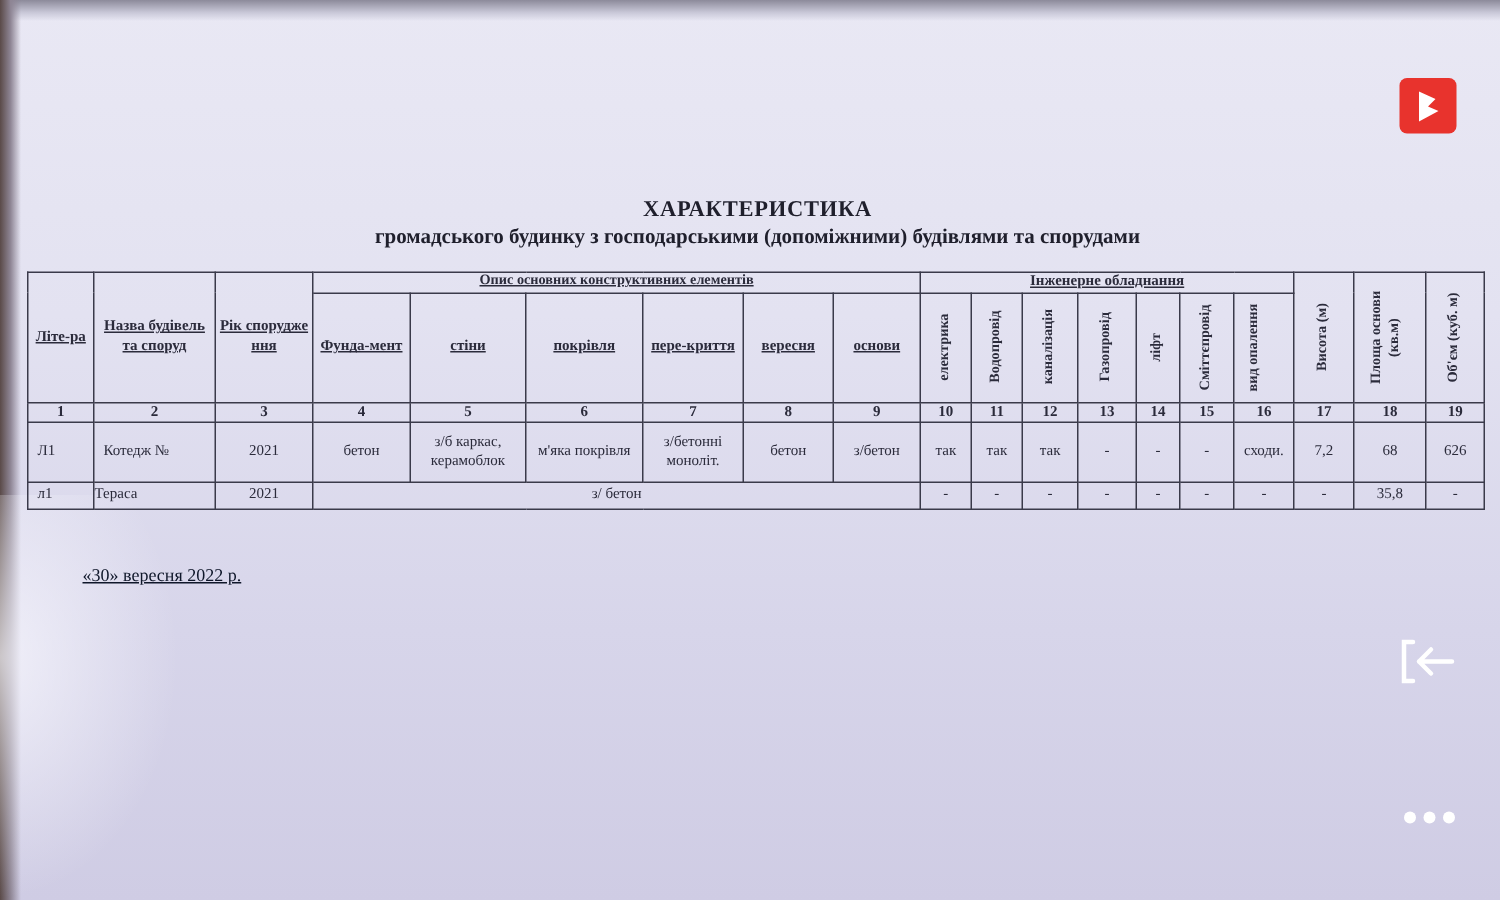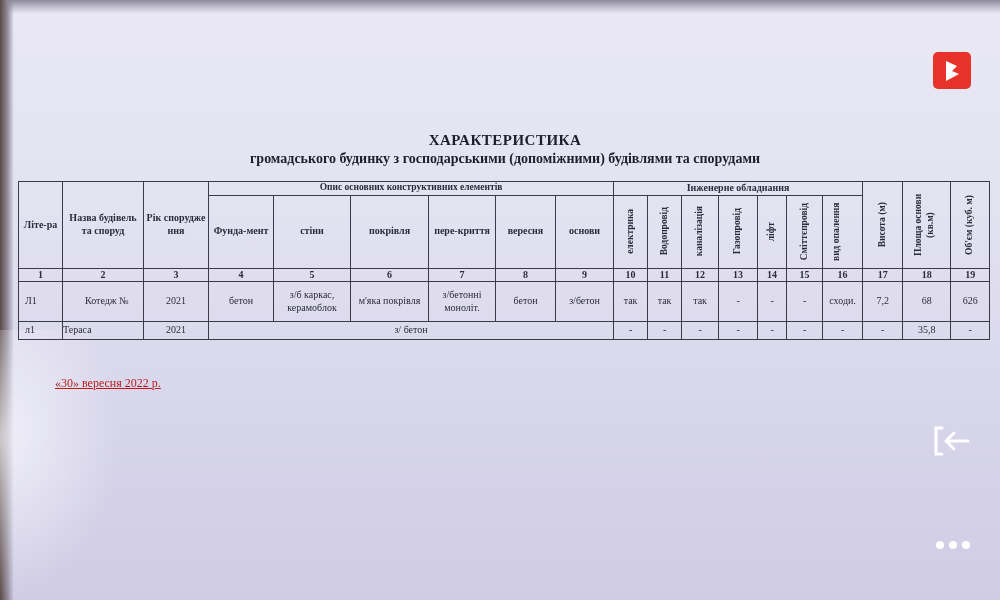--- a/index.html
+++ b/index.html
@@ -32,28 +32,28 @@
     table.char {
       position:absolute; left:18px; top:181px;
       border-collapse:collapse; table-layout:fixed;
       width:971px;
       font-size:10px;
     }
     table.char td {
       border:1.3px solid #3a3a4a; text-align:center; vertical-align:middle;
       padding:0 2px; line-height:1.25; color:#2b2b3b;
     }
-    .hdr { font-weight:bold; }
+    .hdr { font-weight:bold;text-decoration:underline; }
     .vert {
       writing-mode: vertical-rl; transform: rotate(180deg);
       white-space:nowrap; margin:0 auto; font-weight:bold; font-size:9.5px;
     }
     .num td { font-weight:bold; font-size:10px; height:11px; }
     .date {
-      position:absolute; left:55px; top:376px; font-size:12px; text-decoration:underline; color:#b91c1c;
+      position:absolute; left:55px; top:376px; font-size:12px; text-decoration:underline; color:#0f172a;
     }
     .app-logo {
       position:absolute; left:933px; top:52px; width:38px; height:37px;
       background:#e8332d; border-radius:5px;
     }
     .app-logo svg { position:absolute; left:0; top:0; }
     .exit-btn { position:absolute; left:932px; top:424px; width:40px; height:34px; }
     .more-btn { position:absolute; left:932px; top:538px; width:40px; height:14px; }
     .dot { position:absolute; top:3px; width:8px; height:8px; border-radius:50%; background:#fff; }
   </style>
@@ -151,21 +151,21 @@
     <td>13</td>
     <td>14</td>
     <td>15</td>
     <td>16</td>
     <td>17</td>
     <td>18</td>
     <td>19</td>
   </tr>
   <tr style="height:40px">
     <td style="text-align:left;padding-left:6px">Л1</td>
-    <td style="text-align:left;padding-left:22px">Котедж №</td>
+    <td style="text-align:left;padding-left:6px">Котедж №</td>
     <td>2021</td>
     <td>бетон</td>
     <td>з/б каркас, керамоблок</td>
     <td>м'яка покрівля</td>
     <td>з/бетонні моноліт.</td>
     <td>бетон</td>
     <td>з/бетон</td>
     <td>так</td>
     <td>так</td>
     <td>так</td>

